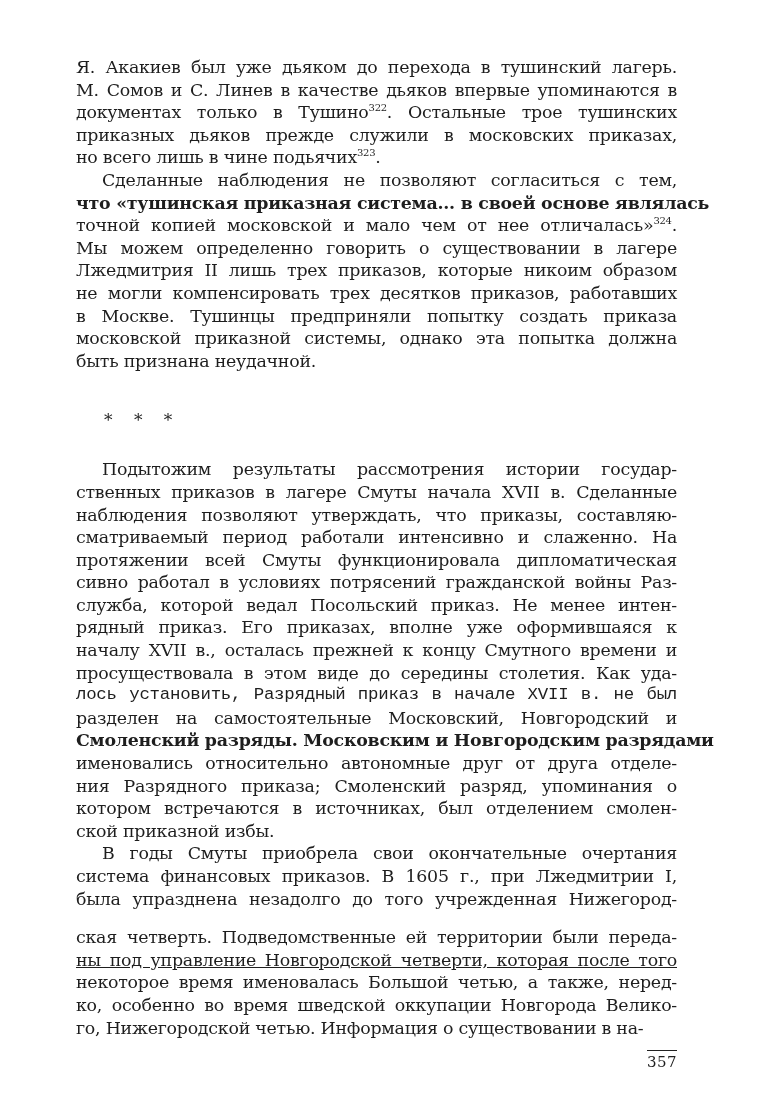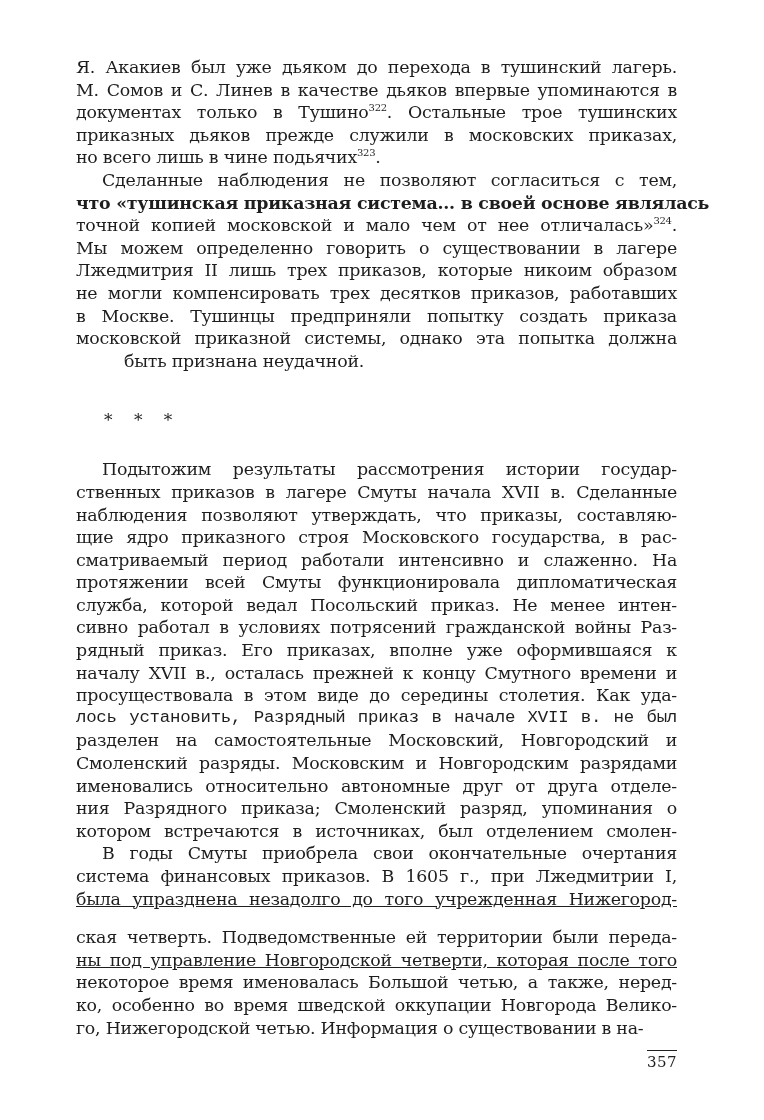--- a/index.html
+++ b/index.html
@@ -83,48 +83,48 @@
       </div>
       <div class="para indent">
         <span class="line">Сделанные наблюдения не позволяют согласиться с тем,</span>
         <span class="line" style="text-indent: 0px; font-weight: bold;">что «тушинская приказная система... в своей основе являлась</span>
         <span class="line" style="text-indent: 0px;"><span>точной копией московской и мало чем от нее отличалась»</span><sup>324</sup><span>.</span></span>
         <span class="line" style="text-indent: 0px;">Мы можем определенно говорить о существовании в лагере</span>
         <span class="line" style="text-indent: 0px;">Лжедмитрия II лишь трех приказов, которые никоим образом</span>
         <span class="line" style="text-indent: 0px;">не могли компенсировать трех десятков приказов, работавших</span>
         <span class="line" style="text-indent: 0px;">в Москве. Тушинцы предприняли попытку создать приказа</span>
         <span class="line" style="text-indent: 0px;">московской приказной системы, однако эта попытка должна</span>
-        <span class="line last" style="text-indent: 0px; margin-left: 48px;">быть признана неудачной.</span>
+        <span class="line last" style="text-indent: 0px;">быть признана неудачной.</span>
       </div>
       <div class="gap-before-sep"></div>
       <div class="separator">* * *</div>
       <div class="gap-after-sep"></div>
       <div class="para indent">
         <span class="line">Подытожим результаты рассмотрения истории государ-</span>
         <span class="line" style="text-indent: 0px;">ственных приказов в лагере Смуты начала XVII в. Сделанные</span>
         <span class="line" style="text-indent: 0px;">наблюдения позволяют утверждать, что приказы, составляю-</span>
-        <span class="line" style="text-indent: 0px;">щие ядро приказного строя Московского государства, в рас-</span>
         <span class="line" style="text-indent: 0px;">сматриваемый период работали интенсивно и слаженно. На</span>
         <span class="line" style="text-indent: 0px;">протяжении всей Смуты функционировала дипломатическая</span>
+        <span class="line" style="text-indent: 0px;">сивно работал в условиях потрясений гражданской войны Раз-</span>
         <span class="line" style="text-indent: 0px;">служба, которой ведал Посольский приказ. Не менее интен-</span>
-        <span class="line" style="text-indent: 0px;">сивно работал в условиях потрясений гражданской войны Раз-</span>
         <span class="line" style="text-indent: 0px;">рядный приказ. Его приказах, вполне уже оформившаяся к</span>
         <span class="line" style="text-indent: 0px;">началу XVII в., осталась прежней к концу Смутного времени и</span>
         <span class="line" style="text-indent: 0px;">просуществовала в этом виде до середины столетия. Как уда-</span>
         <span class="line" style="text-indent: 0px; font-family: Liberation Mono, monospace;">лось установить, Разрядный приказ в начале XVII в. не был</span>
         <span class="line" style="text-indent: 0px;">разделен на самостоятельные Московский, Новгородский и</span>
-        <span class="line" style="text-indent: 0px;">Смоленский разряды. Московским и Новгородским разрядами</span>
+        <span class="line" style="text-indent: 0px; font-weight: bold;">Смоленский разряды. Московским и Новгородским разрядами</span>
         <span class="line" style="text-indent: 0px;">именовались относительно автономные друг от друга отделе-</span>
         <span class="line" style="text-indent: 0px;">ния Разрядного приказа; Смоленский разряд, упоминания о</span>
         <span class="line" style="text-indent: 0px;">котором встречаются в источниках, был отделением смолен-</span>
+        <span class="line last" style="text-indent: 0px;">ской приказной избы.</span>
       </div>
       <div class="para indent">
         <span class="line">В годы Смуты приобрела свои окончательные очертания</span>
         <span class="line" style="text-indent: 0px;">система финансовых приказов. В 1605 г., при Лжедмитрии I,</span>
-        <span class="line" style="text-indent: 0px; text-decoration: underline;">была упразднена незадолго до того учрежденная Нижегород-</span>
+        <span class="line" style="text-indent: 0px;">была упразднена незадолго до того учрежденная Нижегород-</span>
         <span class="line" style="text-indent: 0px; margin-top: 16px;">ская четверть. Подведомственные ей территории были переда-</span>
         <span class="line" style="text-indent: 0px; text-decoration: underline;">ны под управление Новгородской четверти, которая после того</span>
         <span class="line" style="text-indent: 0px;">некоторое время именовалась Большой четью, а также, неред-</span>
         <span class="line" style="text-indent: 0px;">ко, особенно во время шведской оккупации Новгорода Велико-</span>
         <span class="line last" style="text-indent: 0px;">го, Нижегородской четью. Информация о существовании в на-</span>
       </div>
     </div>
 </div>
 
 <div class="page-number">357</div>

